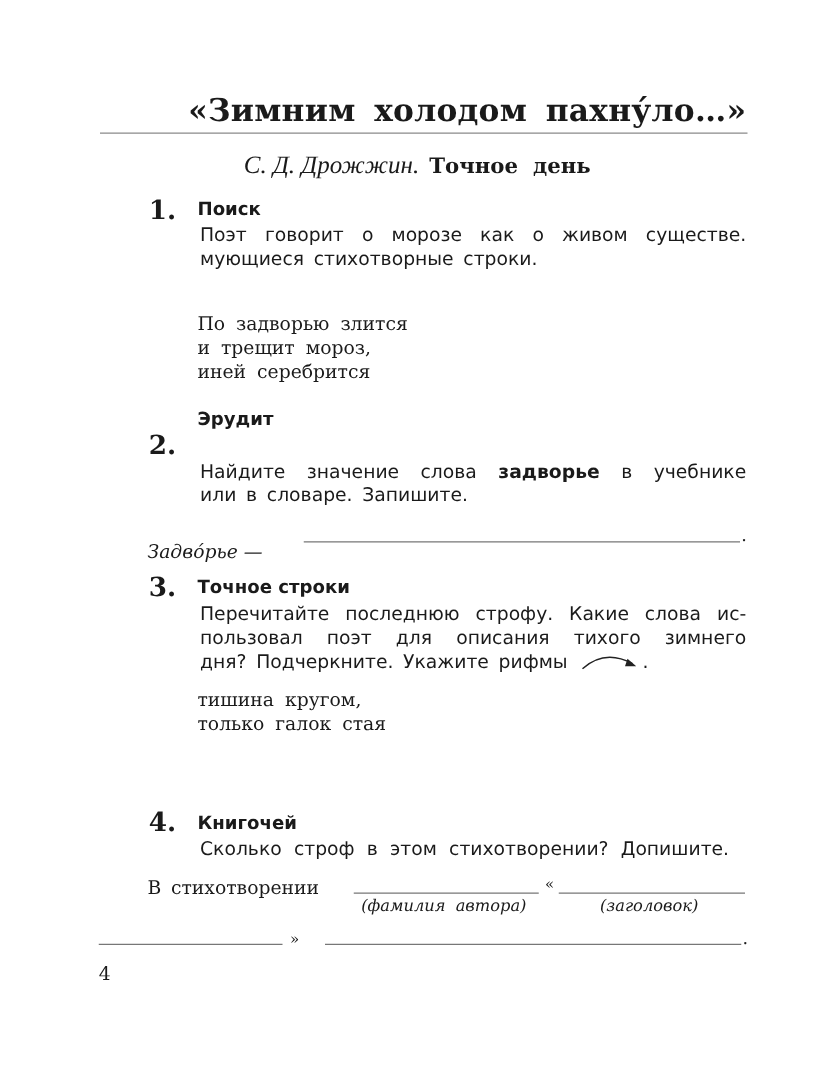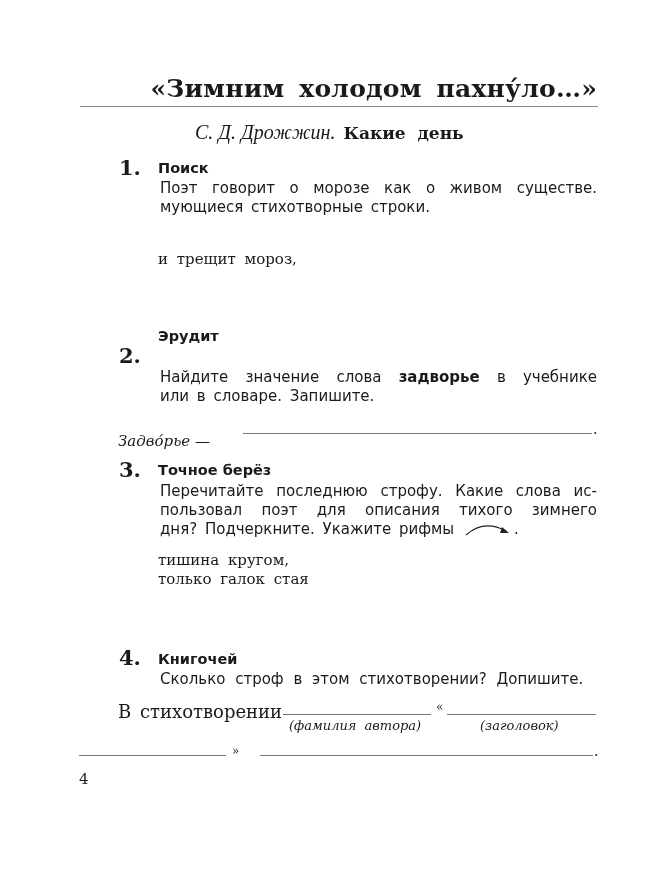--- a/index.html
+++ b/index.html
@@ -32,55 +32,57 @@
     .poem {
       font-family: "DejaVu Serif", serif; font-size: 15px; left: 158px; line-height: 19px; word-spacing: 4px;
     }
     .poem div { white-space: nowrap; }
     .arrow { display: inline-block; width: 52px; height: 16px; vertical-align: -3px; }
     .fill-label { font-family: "DejaVu Serif", serif; font-style: italic; font-size: 15px; }
     .rule { height: 0; border-top: 1px solid #777; }
     .small-serif { font-family: "DejaVu Serif", serif; font-size: 14px; }
     .caption { font-family: "DejaVu Serif", serif; font-style: italic; font-size: 13px; white-space: nowrap; word-spacing: 4px; }
     .page-num { left: 79px; top: 770px; font-family: "DejaVu Serif", serif; font-size: 15px; }
-    .plain-serif { font-family: "DejaVu Serif", serif; font-size: 18px; white-space: nowrap; word-spacing: 3px; }
+    .plain-serif { font-family: "DejaVu Serif", serif; font-size: 15px; white-space: nowrap; word-spacing: 3px; }
   </style>
 </head>
 <body>
 
 <div class="abs title">«Зимним холодом пахну́ло…»</div>
 <div class="abs title-rule"></div>
 <div class="abs subtitle">
-  <span class="author">С. Д. Дрожжин.</span><span class="work">Какие день</span>
+  <span class="author">С. Д. Дрожжин.</span><span class="work">Точное день</span>
 </div>
 
 <div class="abs task-num" style="top:155px;">1.</div>
 <div class="abs task-title" style="top:160px;">Поиск</div>
 <div class="abs task-text" style="top:179px;">
   <span class="line">Поэт говорит о морозе как о живом существе.</span>
   <span class="line last">мующиеся стихотворные строки.</span>
 </div>
 <div class="abs poem" style="top:250px;">
+  <div>По задворью злится</div>
   <div>и трещит мороз,</div>
+  <div>иней серебрится</div>
 </div>
 
 <div class="abs task-num" style="top:343px;">2.</div>
 <div class="abs task-title" style="top:328px;">Эрудит</div>
 <div class="abs task-text" style="top:368px;">
   <span class="line"><span>Найдите значение слова</span>
     <b>задворье</b>
     <span>в учебнике</span></span>
   <span class="line last">или в словаре. Запишите.</span>
 </div>
 <div class="abs fill-label" style="left:118px; top:420px;margin-top:12px;">Задво́рье —</div>
 <div class="abs rule" style="left:243px; top:433px; width:349px;"></div>
 <div class="abs small-serif" style="left:593px; top:421px;">.</div>
 
 <div class="abs task-num" style="top:457px;">3.</div>
-<div class="abs task-title" style="top:462px;">Точное берёз</div>
+<div class="abs task-title" style="top:462px;">Точное строки</div>
 <div class="abs task-text" style="top:482px;">
   <span class="line">Перечитайте последнюю строфу. Какие слова ис-</span>
   <span class="line">пользовал поэт для описания тихого зимнего</span>
   <span class="line last"><span>дня? Подчеркните. Укажите рифмы</span>
     <svg class="arrow" viewBox="0 0 52 16">
         <path d="M4 14 Q22 -2 44 10" fill="none" stroke="#222" stroke-width="1.2"></path>
         <path d="M40 6 L47 12 L38 12 Z" fill="#222"></path>
       </svg><span>.</span></span>
 </div>
 <div class="abs poem" style="top:551px;">

